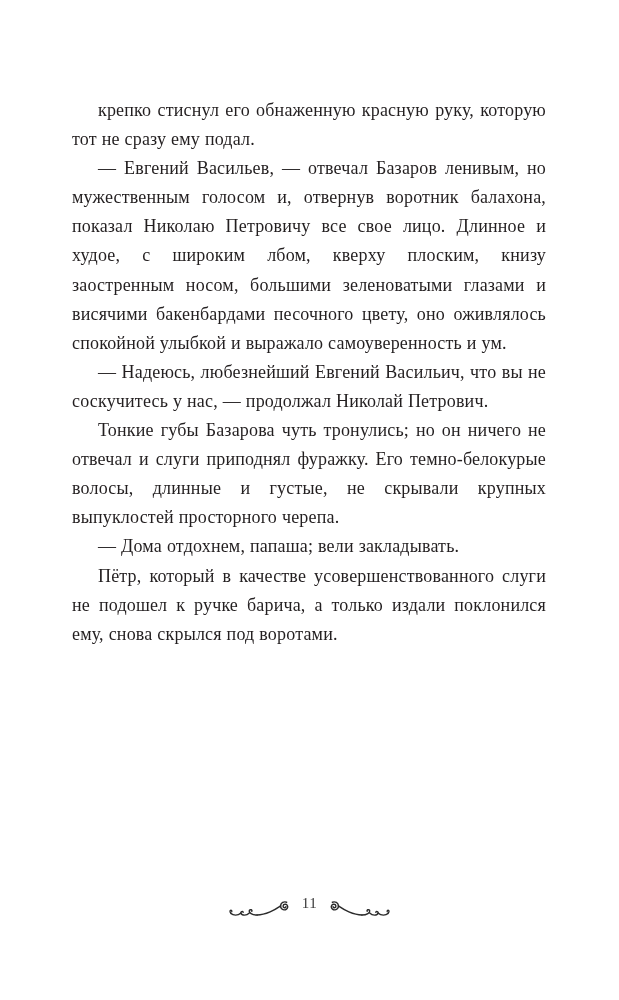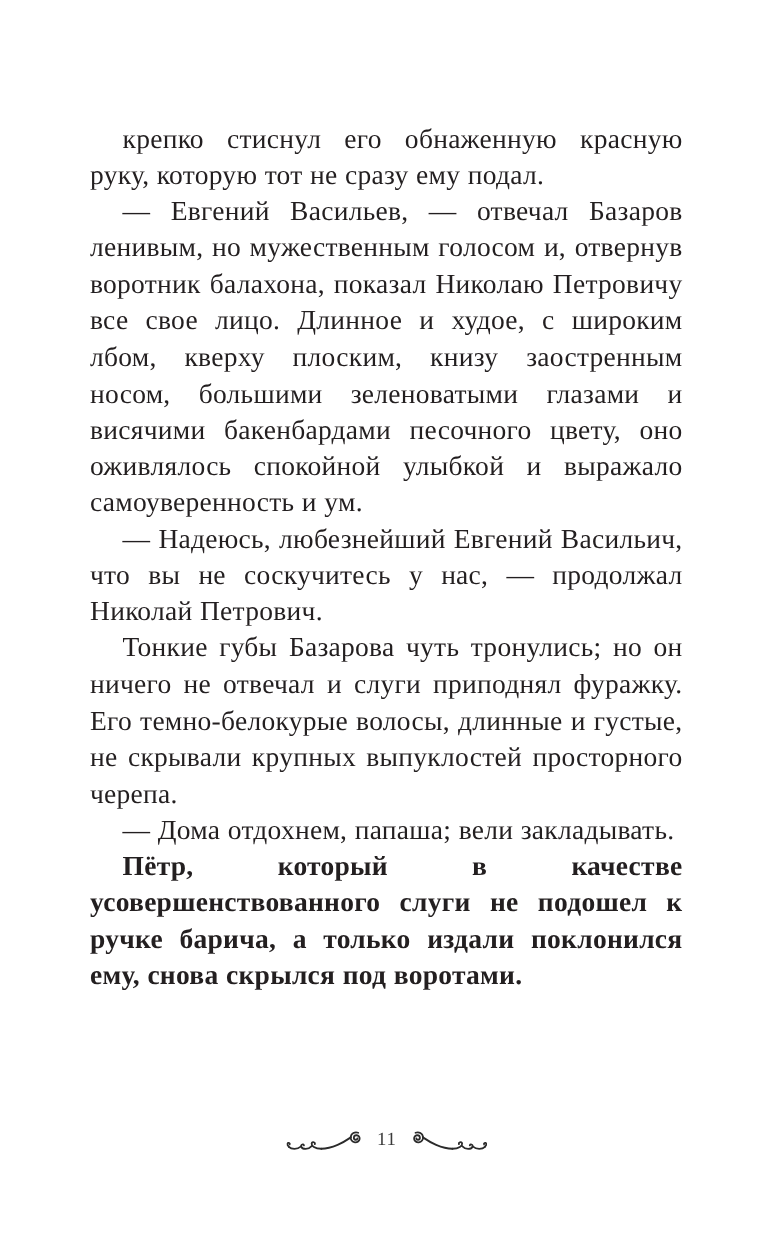--- a/index.html
+++ b/index.html
@@ -28,42 +28,41 @@
     left: 72px;
     top: 96px;
     width: 474px;
   }
 
   .para {
     margin: 0;
     text-align: justify;
     text-justify: inter-word;
     text-indent: 26px;
-    font-size: 22px;
+    font-size: 18px;
     line-height: 29.1px;
     letter-spacing: 0.01em;
     word-spacing: 0.012em;
     color: #231f20;
     hyphens: manual;
   }
 
   
   .para:last-child {
     text-align: justify;
-    font-weight: bold;
   }
 
   .footer {
     position: absolute;
     left: 0;
     top: 896px;
     width: 619px;
     height: 34px;
     display: flex;
-    align-items: center;
+    align-items: flex-start;
     justify-content: center;
     gap: 9px;
   }
 
   .flourish {
     display: block;
     width: 66px;
     height: 26px;
     color: #2b2b2b;
   }

